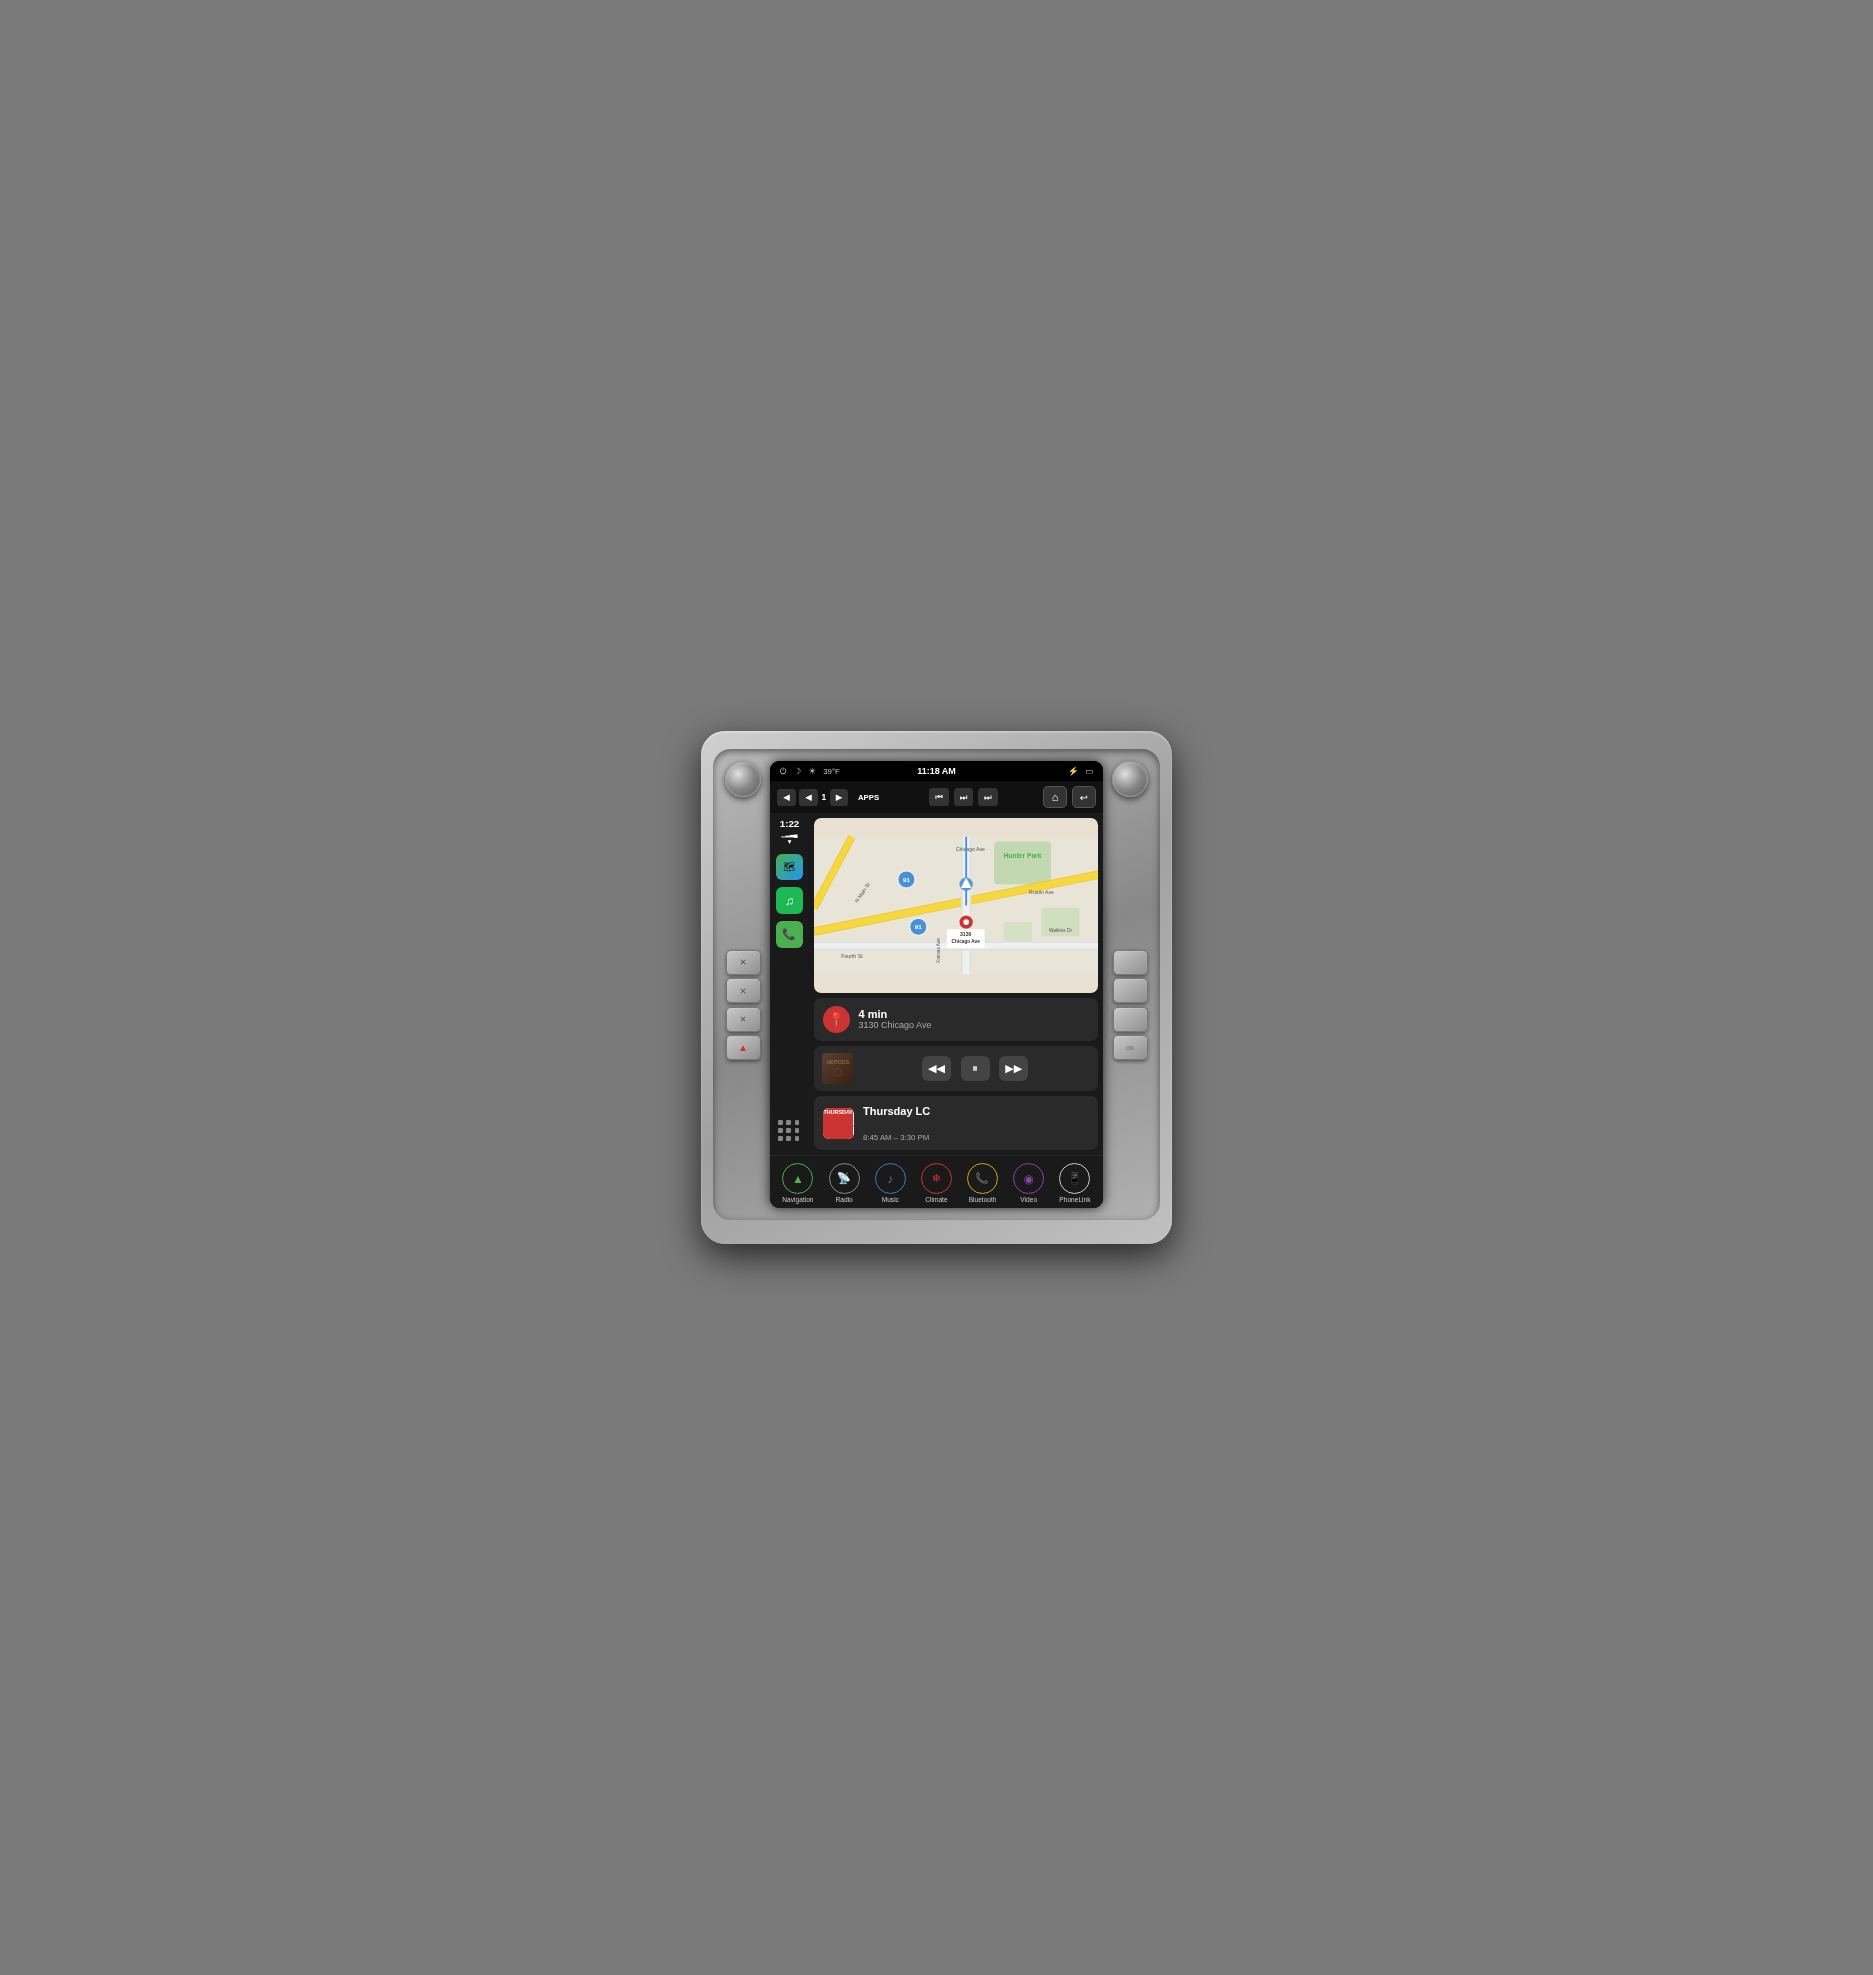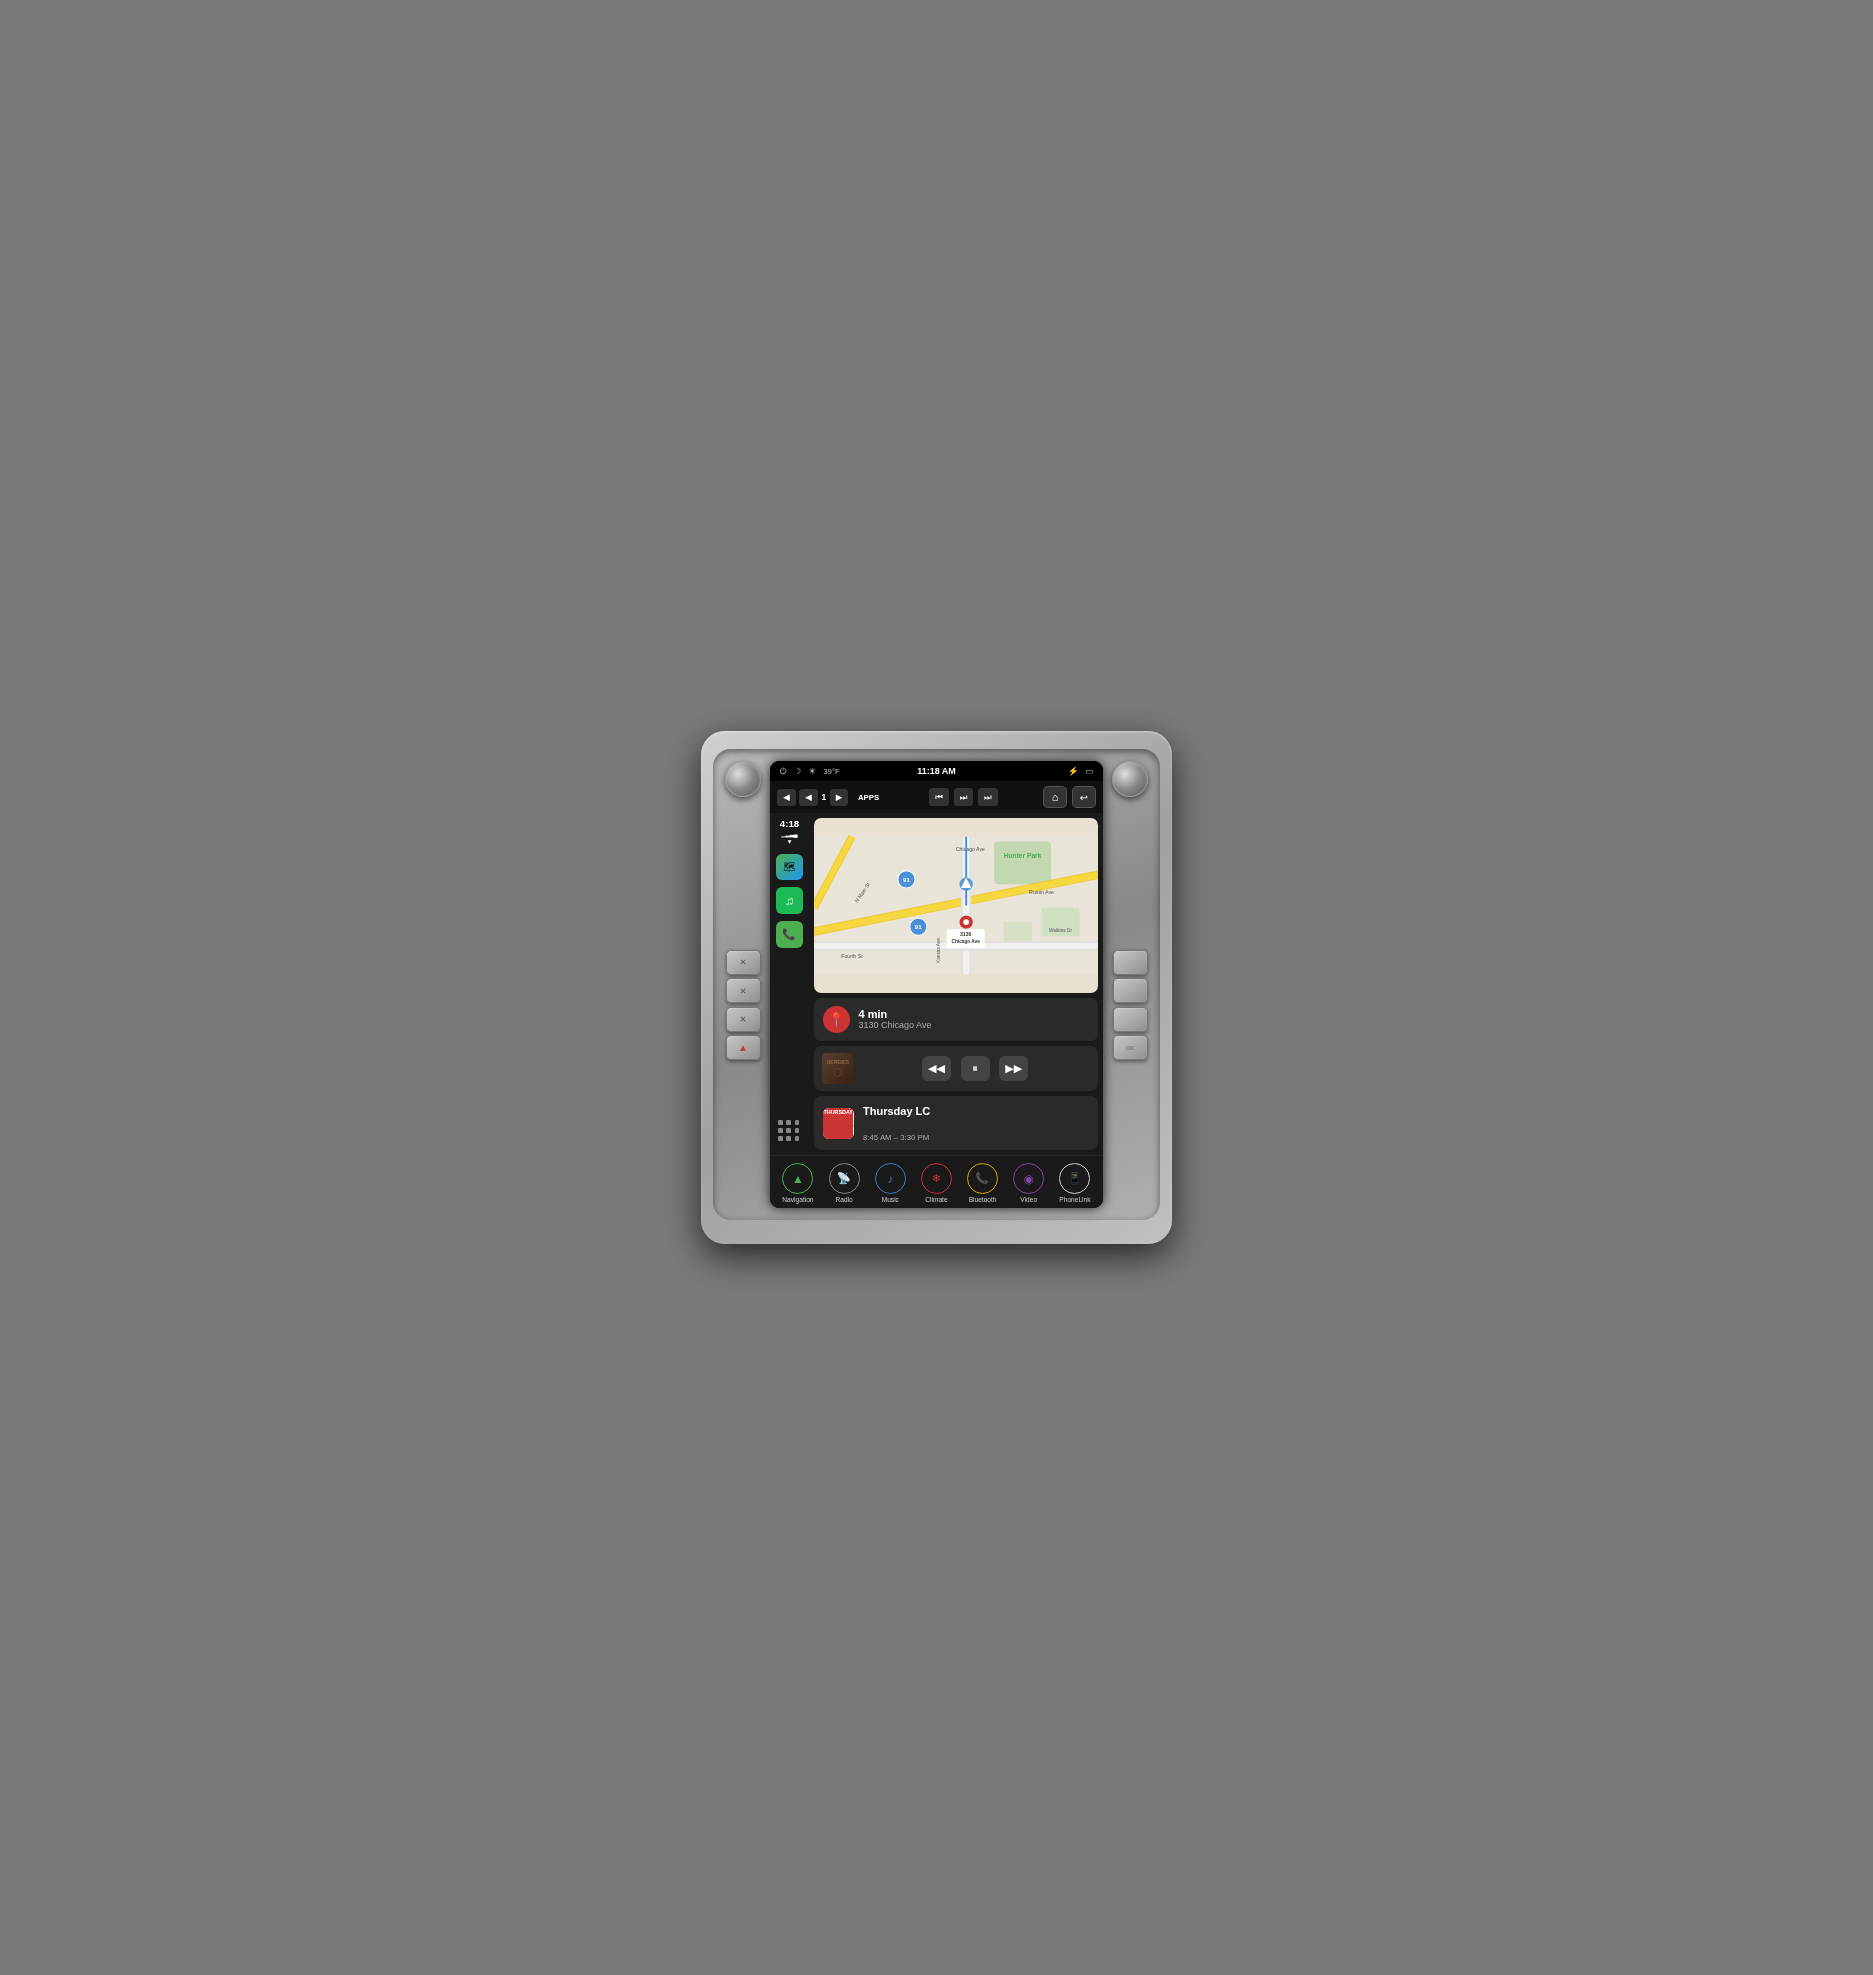--- a/index.html
+++ b/index.html
@@ -580,21 +580,21 @@
           </div>
           <div class="toolbar-back">
             <span style="color:#fff;font-size:9.7px;">↩</span>
           </div>
         </div>
 
         <div class="main-content">
 
           <div class="app-sidebar">
             <div>
-              <div class="mini-time">4:18</div>
+              <div class="mini-time">1:22</div>
               <div style="display:flex;gap:1.2px;align-items:center;justify-content:center;margin-top:1.8px;">
                 <span style="color:#fff;font-size:5.4px;">▁▂▃▄</span>
               </div>
               <div style="color:#fff;font-size:7.2px;text-align:center;">▾</div>
             </div>
             <div class="app-icon app-maps">
               <span style="font-size:9.7px;">🗺</span>
             </div>
             <div class="app-icon app-spotify">
               <span style="font-size:12px;color:#fff;">♫</span>

